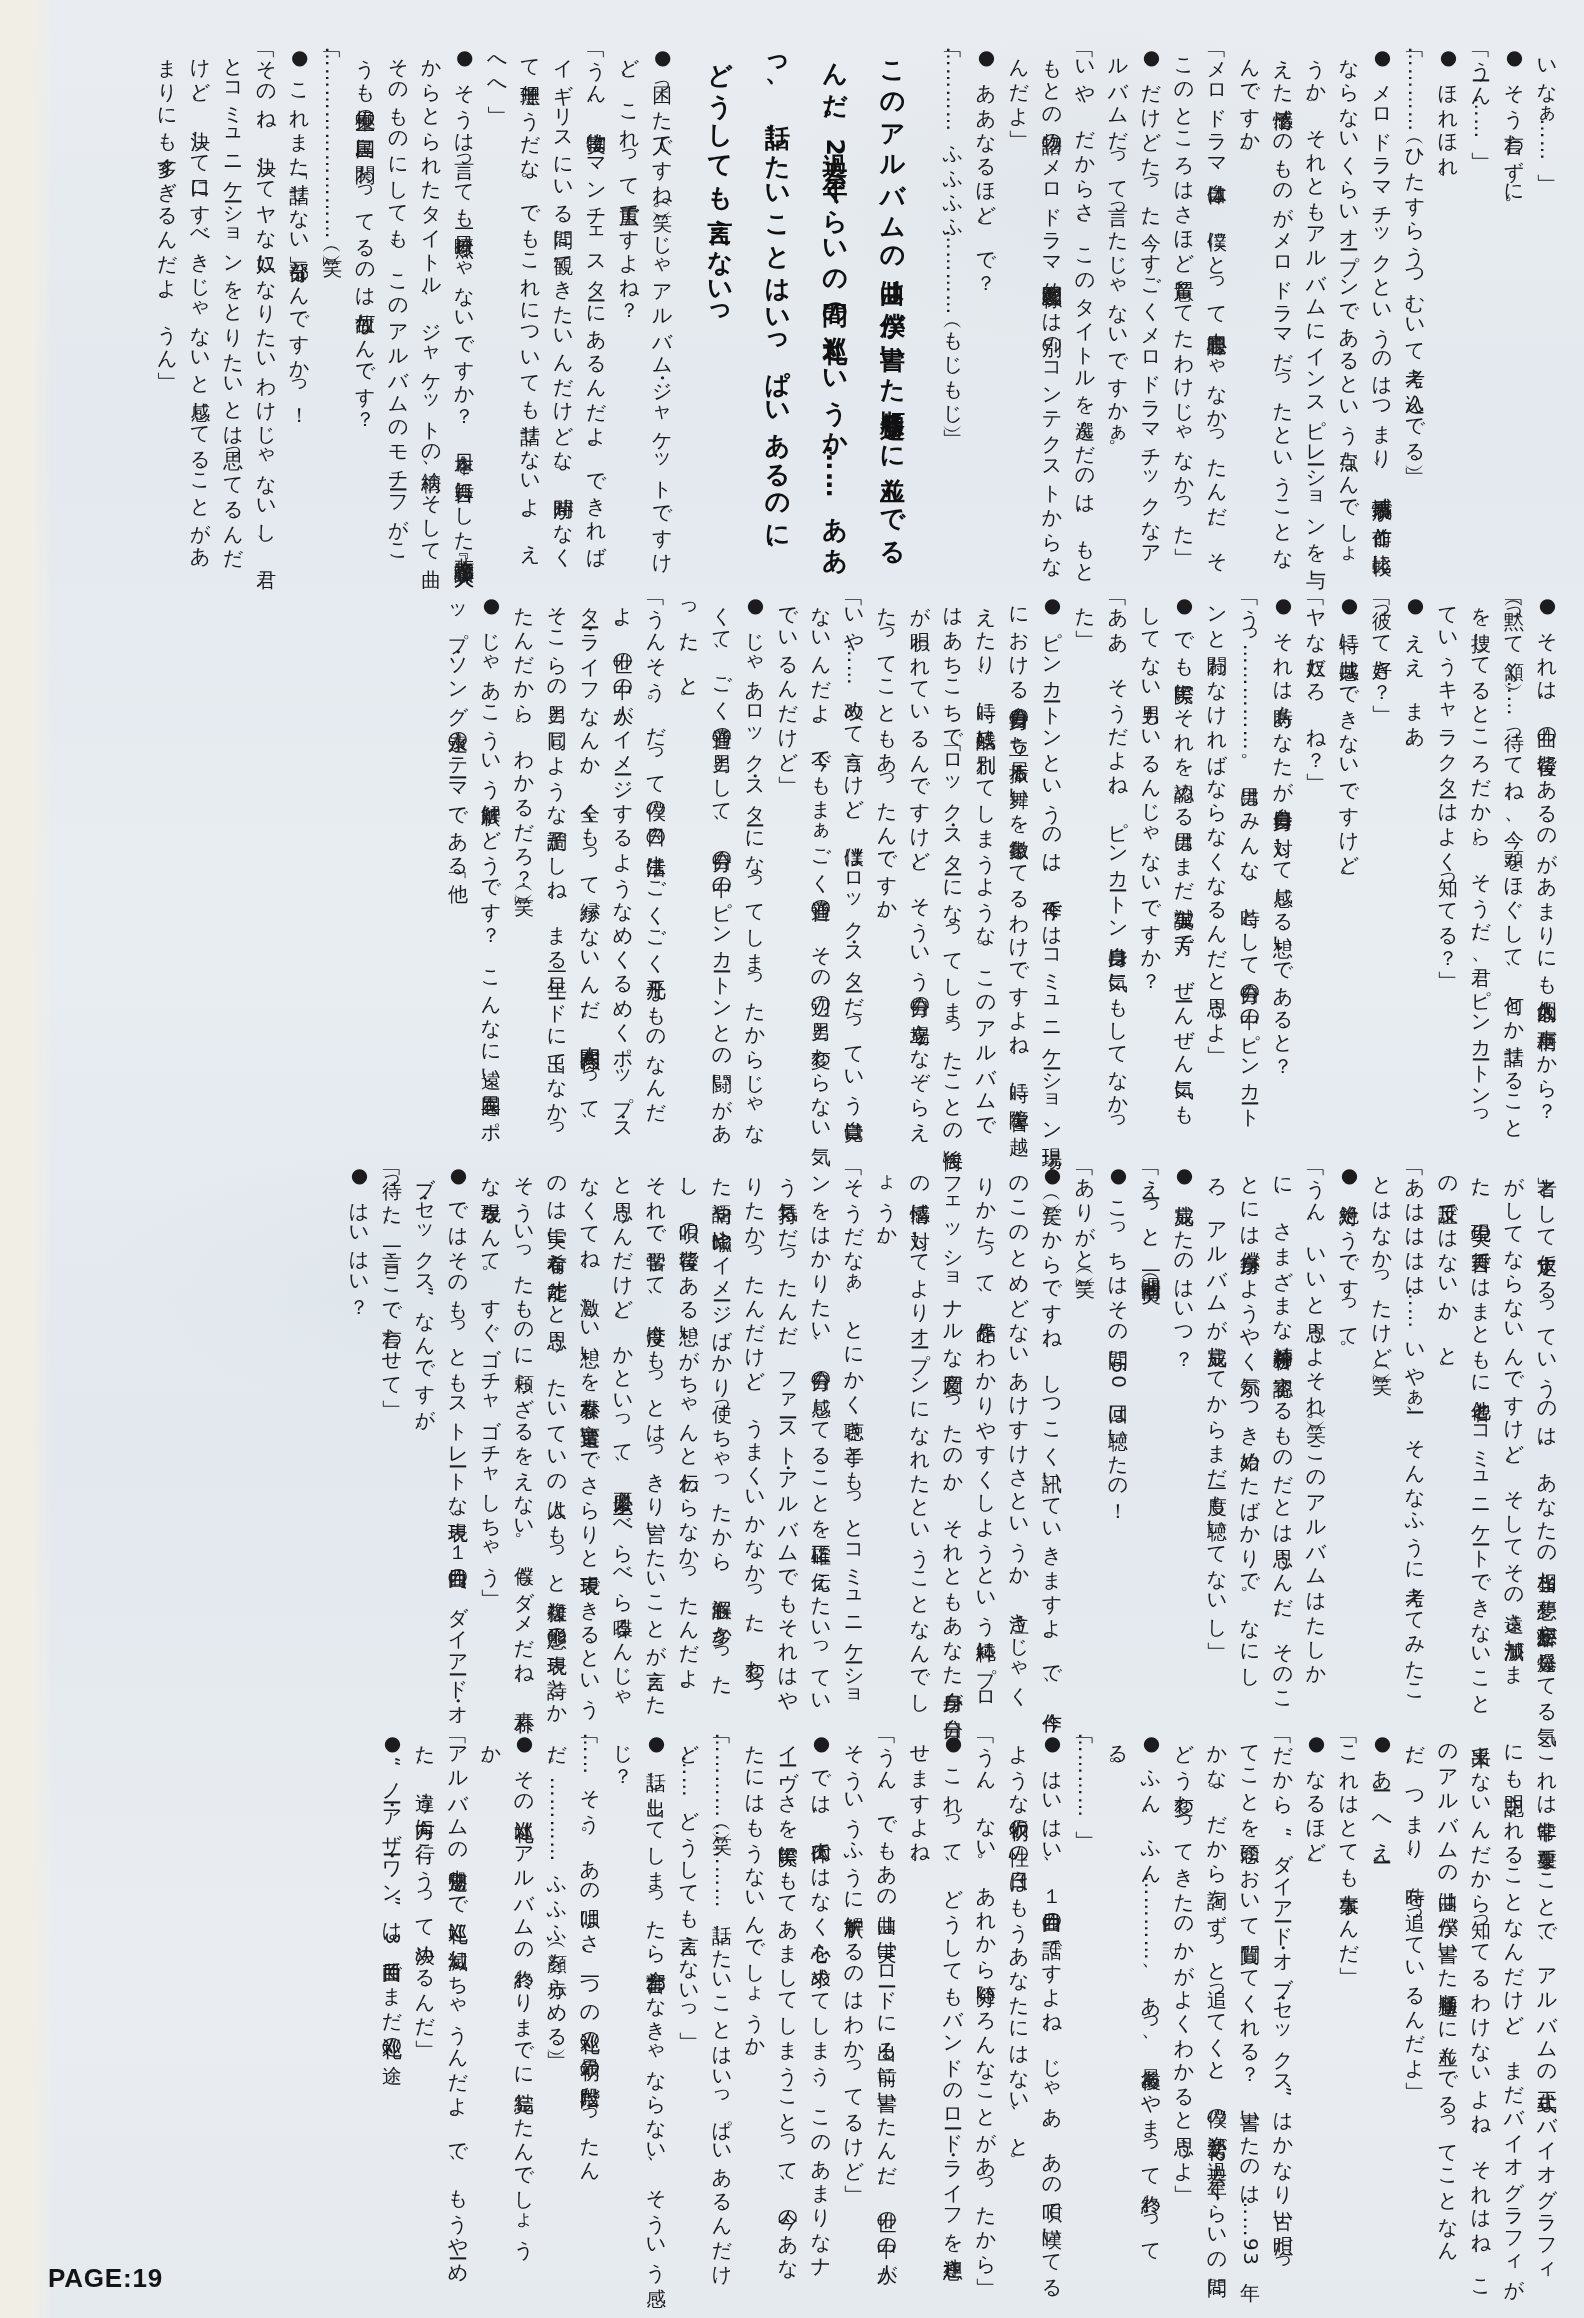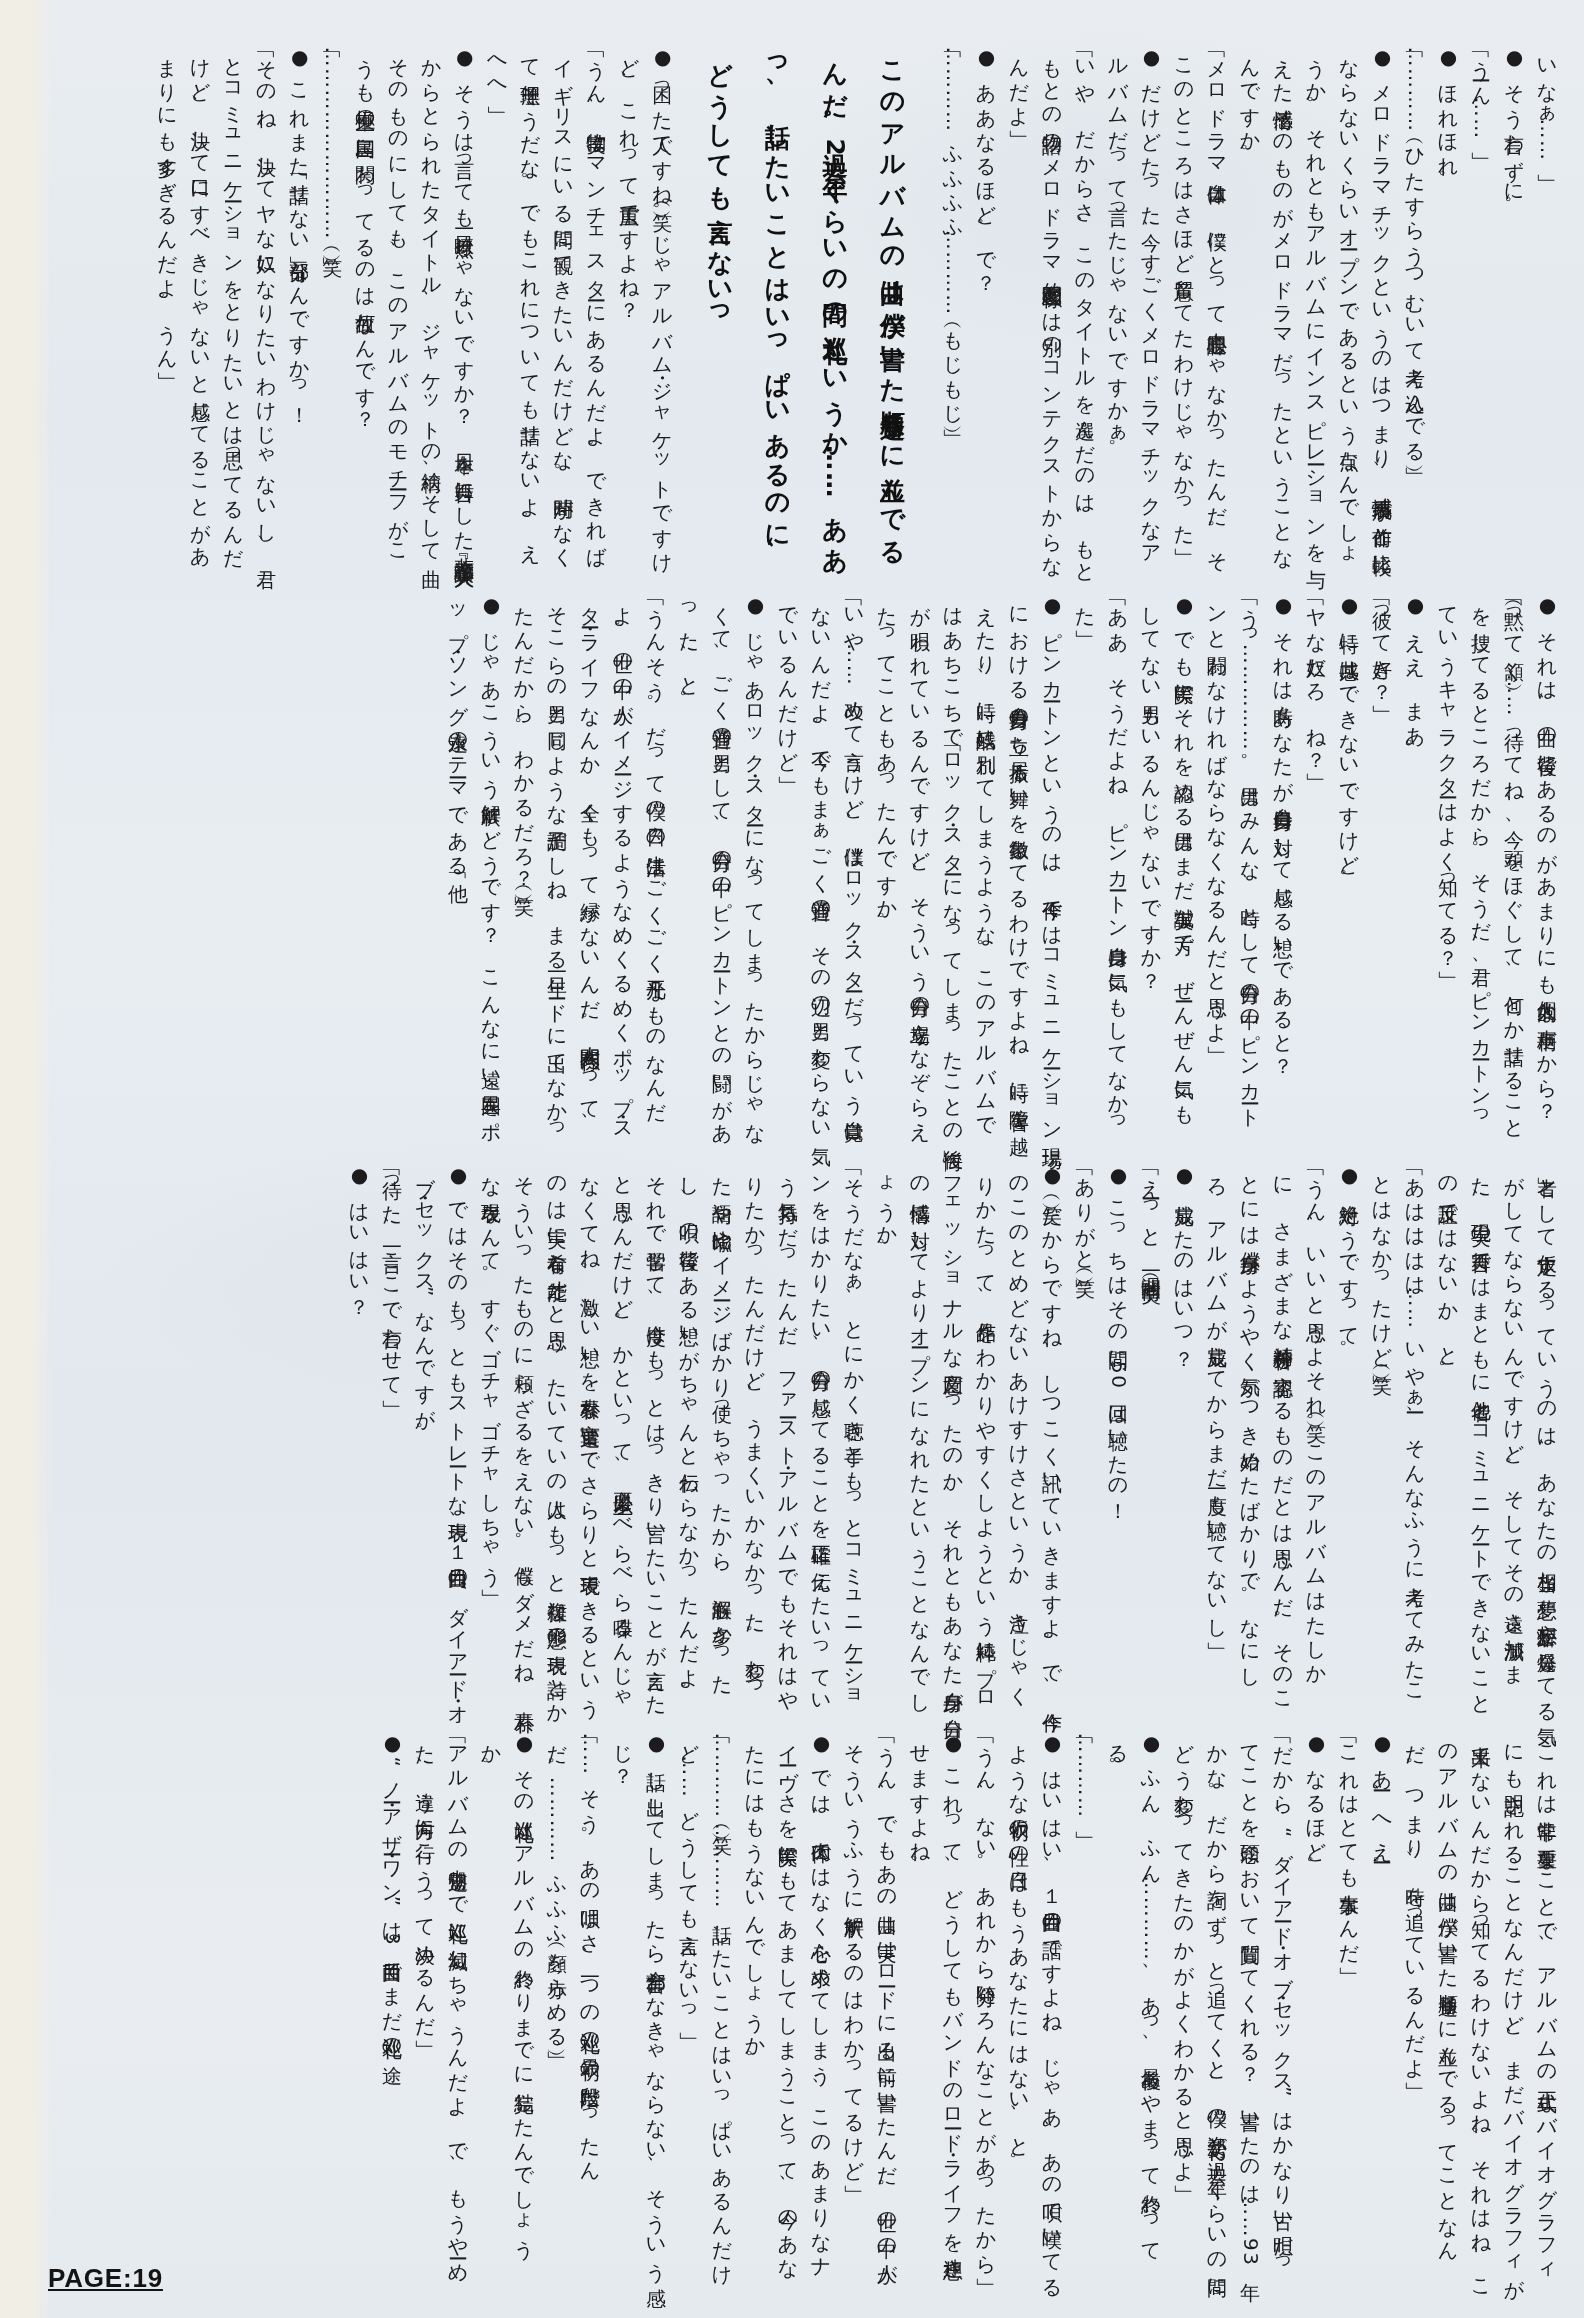--- a/index.html
+++ b/index.html
@@ -53,21 +53,20 @@
 
   .page-footer {
     position: absolute;
     left: 48px;
     top: 2263px;
     font-family: "Liberation Sans", sans-serif;
     font-weight: 700;
     font-size: 26px;
     letter-spacing: 0.8px;
     color: #141414;
-    text-decoration: underline;
   }
 
   
   .ghost {
     position: absolute;
     left: 0; top: 0; right: 0; bottom: 0;
     pointer-events: none;
     background:
       radial-gradient(ellipse 461px 230px at 70% 8%, rgba(160,175,190,0.10), rgba(160,175,190,0) 70%),
       radial-gradient(ellipse 537px 200px at 30% 55%, rgba(160,175,190,0.08), rgba(160,175,190,0) 70%);

